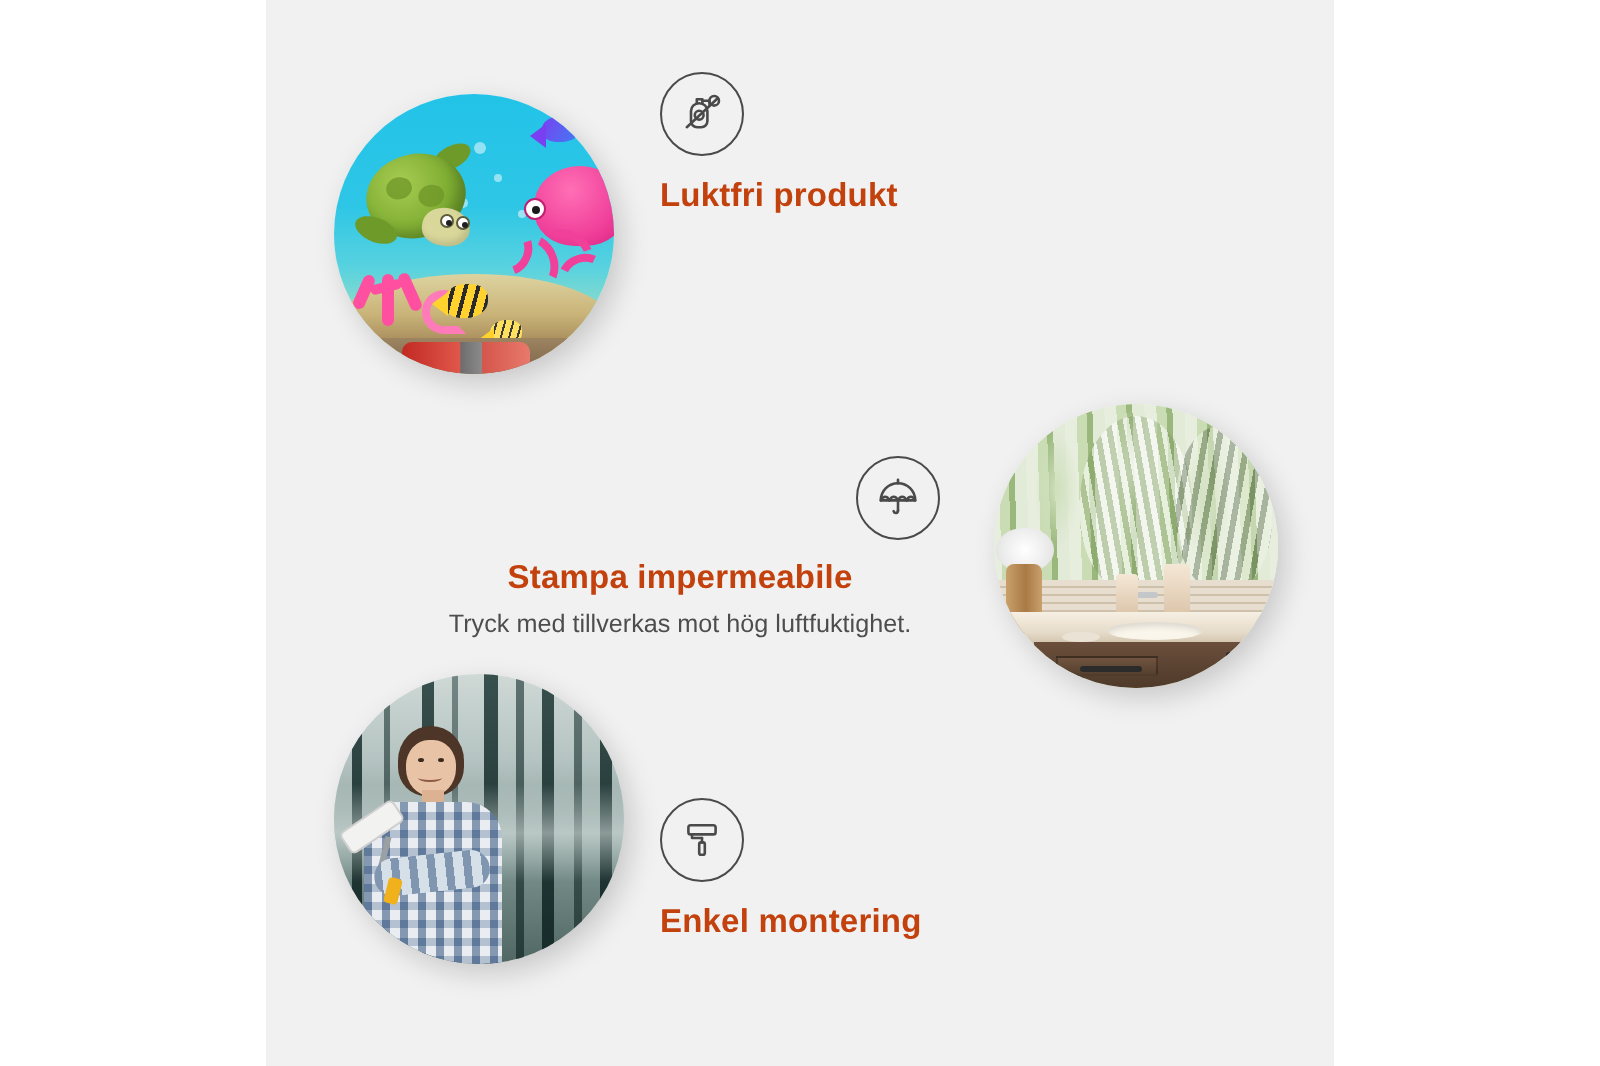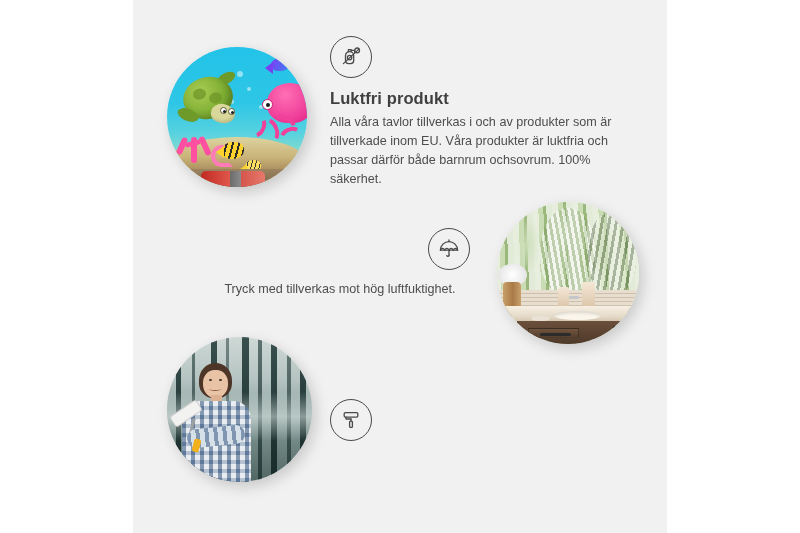--- a/index.html
+++ b/index.html
@@ -29,21 +29,21 @@
     width:42px; height:42px;
     border:1.6px solid #4a4a4a;
     border-radius:50%;
     display:flex; align-items:center; justify-content:center;
   }
   .icon-wrap svg { display:block; }
 
   .f-title {
     font-size:16.5px;
     font-weight:bold;
-    color:#404040;
+    color:#c2410c;
     letter-spacing:.1px;
     white-space:nowrap;
   }
   .f-desc {
     font-size:12.6px;
     line-height:1.52;
     color:#4d4d4d;
   }
 
   
@@ -388,21 +388,20 @@
         <path d="M7.5 11.5 C7.5 9.2 9.4 7.6 11.6 7.6 C13.8 7.6 15.7 9.2 15.7 11.5 L15.7 16.5 C15.7 18.3 14.3 19.6 12.6 19.6 L10.6 19.6 C8.9 19.6 7.5 18.3 7.5 16.5 Z"></path>
         <path d="M10.4 7.6 L10.4 5.6 L13.2 5.6 L13.2 7.6"></path>
         <path d="M13.2 6.4 L16.6 6.4"></path>
         <circle cx="19.1" cy="6.4" r="2.4"></circle>
         <path d="M16.6 6.4 L16.8 8.4"></path>
         <circle cx="11.6" cy="13.6" r="2.2"></circle>
         <line x1="5.4" y1="19.6" x2="20.6" y2="5.4"></line>
       </svg>
     </div>
     <div class="f-title">Luktfri produkt</div>
-    <div class="f-desc">Alla våra tavlor tillverkas i och av produkter som är tillverkade inom EU. Våra produkter är luktfria och passar därför både barnrum ochsovrum. 100% säkerhet.</div>
   </div>
 
   <div class="photo" id="photo-bathroom">
     <div class="inner">
       <div class="bt-wall"></div>
       <div class="bt-backsplash"></div>
       <div class="bt-faucet"></div>
       <div class="bt-bottle bo1"></div>
       <div class="bt-bottle bo2"></div>
       <div class="bt-flower"></div>
@@ -423,20 +422,21 @@
         <path d="M4.4 14.2 C4.4 9.4 8.3 5.6 13 5.6 C17.7 5.6 21.6 9.4 21.6 14.2 Z"></path>
         <path d="M4.4 14.2 C5.6 11.8 7.6 11.8 8.7 14.2"></path>
         <path d="M8.7 14.2 C9.9 11.8 11.9 11.8 13 14.2"></path>
         <path d="M13 14.2 C14.1 11.8 16.1 11.8 17.3 14.2"></path>
         <path d="M17.3 14.2 C18.4 11.8 20.4 11.8 21.6 14.2"></path>
         <line x1="13" y1="14.2" x2="13" y2="19.2"></line>
         <path d="M13 19.2 C13 20.7 11.3 20.9 10.8 19.6"></path>
         <line x1="13" y1="5.6" x2="13" y2="3.9"></line>
       </svg>
     </div>
+    <div class="f-title">Stampa impermeabile</div>
     <div class="f-desc">Tryck med tillverkas mot hög luftfuktighet.</div>
   </div>
 
   <div class="photo" id="photo-forest">
     <div class="inner">
       <div class="fr-bg"></div>
       <div class="fr-tree t1"></div>
       <div class="fr-tree t2"></div>
       <div class="fr-tree t3"></div>
       <div class="fr-tree t4"></div>
@@ -462,15 +462,16 @@
 
   <div class="feature" id="feat-mount">
     <div class="icon-wrap">
       <svg width="26" height="26" viewBox="0 0 26 26" fill="none" stroke="#4a4a4a" stroke-width="1.3" stroke-linecap="round" stroke-linejoin="round">
         <rect x="6.2" y="5.6" width="13.6" height="4.6" rx="1.1"></rect>
         <path d="M8.0 10.2 L8.0 12.0 L13 12.0"></path>
         <line x1="13" y1="12.0" x2="13" y2="14.2"></line>
         <rect x="11.6" y="14.2" width="2.8" height="6.2" rx="0.9"></rect>
       </svg>
     </div>
+    <div class="f-title">Enkel montering</div>
   </div>
 
 </div>
 
 </body></html>

